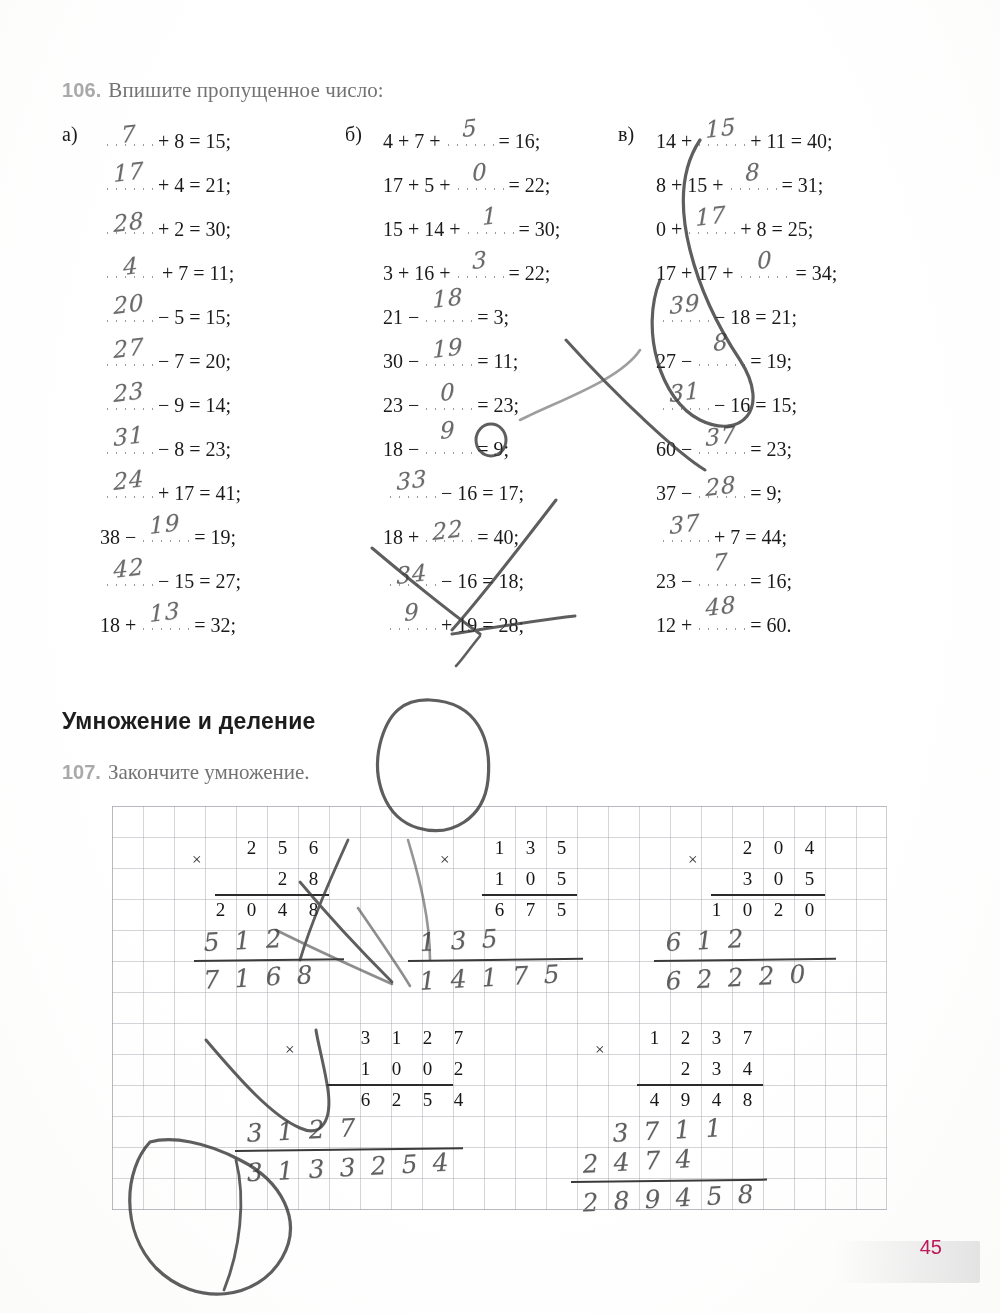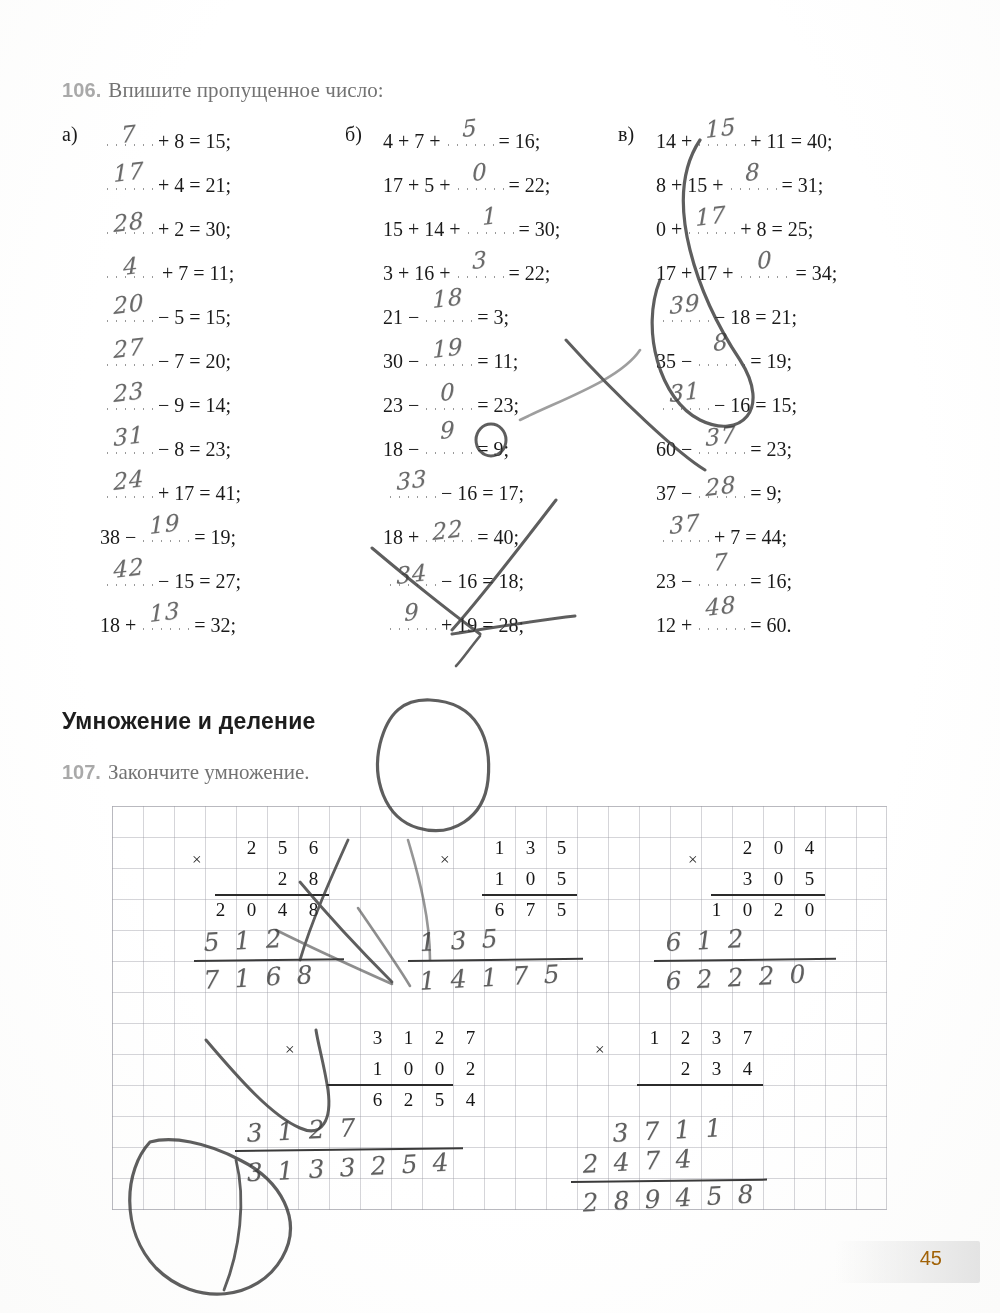--- a/index.html
+++ b/index.html
@@ -200,24 +200,24 @@
     height: 2px;
     background: #3a3a3a;
     transform: rotate(-0.7deg);
     transform-origin: left center;
   }
 
   
   #page-number {
     position: absolute;
     right: 58px;
-    bottom: 43px;
+    bottom: 54px;
     font-family: "Liberation Sans", sans-serif;
     font-size: 20px;
-    color: #a16207;
+    color: #be185d;
   }
   #page-num-shade {
     position: absolute;
     right: 20px;
     bottom: 30px;
     width: 145px;
     height: 42px;
     background: linear-gradient(90deg, rgba(228,228,228,.0), rgba(223,223,223,.85));
     border-radius: 2px;
   }
@@ -278,21 +278,21 @@
     </div>
 
     <div class="col col-v">
       <div class="col-label">в)</div>
       <div class="eqs">
         <div class="eq"><span>14 +</span><span class="blank"><span class="hw up">15</span></span><span>+ 11 = 40;</span></div>
         <div class="eq"><span>8 + 15 +</span><span class="blank"><span class="hw up">8</span></span><span>= 31;</span></div>
         <div class="eq"><span>0 +</span><span class="blank"><span class="hw up">17</span></span><span>+ 8 = 25;</span></div>
         <div class="eq"><span>17 + 17 +</span><span class="blank wide"><span class="hw up">0</span></span><span>= 34;</span></div>
         <div class="eq"><span class="blank"><span class="hw up">39</span></span><span>− 18 = 21;</span></div>
-        <div class="eq"><span>35 −</span><span class="blank"><span class="hw up2">8</span></span><span>= 19;</span></div>
+        <div class="eq"><span>27 −</span><span class="blank"><span class="hw up2">8</span></span><span>= 19;</span></div>
         <div class="eq"><span class="blank"><span class="hw up">31</span></span><span>− 16 = 15;</span></div>
         <div class="eq"><span>60 −</span><span class="blank"><span class="hw up">37</span></span><span>= 23;</span></div>
         <div class="eq"><span>37 −</span><span class="blank"><span class="hw">28</span></span><span>= 9;</span></div>
         <div class="eq"><span class="blank"><span class="hw up">37</span></span><span>+ 7 = 44;</span></div>
         <div class="eq"><span>23 −</span><span class="blank"><span class="hw up2">7</span></span><span>= 16;</span></div>
         <div class="eq"><span>12 +</span><span class="blank"><span class="hw up2">48</span></span><span>= 60.</span></div>
       </div>
     </div>
 
   </div>
@@ -371,41 +371,44 @@
 
   <div class="mul" style="left:155px; top:216px;">
     <div class="times" style="left:18px; top:18px;">×</div>
     <div class="row digits pr" style="padding-left:62px;">
       <span>3</span><span>1</span><span>2</span><span>7</span>
     </div>
     <div class="row digits pr" style="padding-left:62px;">
       <span>1</span><span>0</span><span>0</span><span>2</span>
     </div>
     <div class="bar" style="left:60px; top:62px; width:126px;"></div>
-    <div class="row digits pr" style="padding-left:83px;margin-left:12px;">
+    <div class="row digits pr" style="padding-left:83px;">
       <span>6</span><span>2</span><span>5</span><span>4</span>
     </div>
     <div class="hwd" style="left:-28px; top:94px;">
       <span>3</span><span>1</span><span>2</span><span>7</span>
     </div>
     <div class="hwbar" style="left:-32px; top:128px; width:228px;"></div>
     <div class="hwd" style="left:-28px; top:131px;">
       <span>3</span><span>1</span><span>3</span><span>3</span><span>2</span><span>5</span><span>4</span>
     </div>
   </div>
 
   <div class="mul" style="left:465px; top:216px;">
     <div class="times" style="left:18px; top:18px;">×</div>
     <div class="row digits pr" style="padding-left:41px;">
       <span>1</span><span>2</span><span>3</span><span>7</span>
     </div>
     <div class="row digits pr" style="padding-left:93px;">
       <span>2</span><span>3</span><span>4</span>
     </div>
     <div class="bar" style="left:60px; top:62px; width:126px;"></div>
+    <div class="row digits pr" style="padding-left:62px;">
+      <span>4</span><span>9</span><span>4</span><span>8</span>
+    </div>
     <div class="hwd" style="left:28px; top:94px;">
       <span>3</span><span>7</span><span>1</span><span>1</span>
     </div>
     <div class="hwd" style="left:-2px; top:125px;">
       <span>2</span><span>4</span><span>7</span><span>4</span>
     </div>
     <div class="hwbar" style="left:-6px; top:159px; width:196px;"></div>
     <div class="hwd" style="left:-2px; top:162px;">
       <span>2</span><span>8</span><span>9</span><span>4</span><span>5</span><span>8</span>
     </div>

